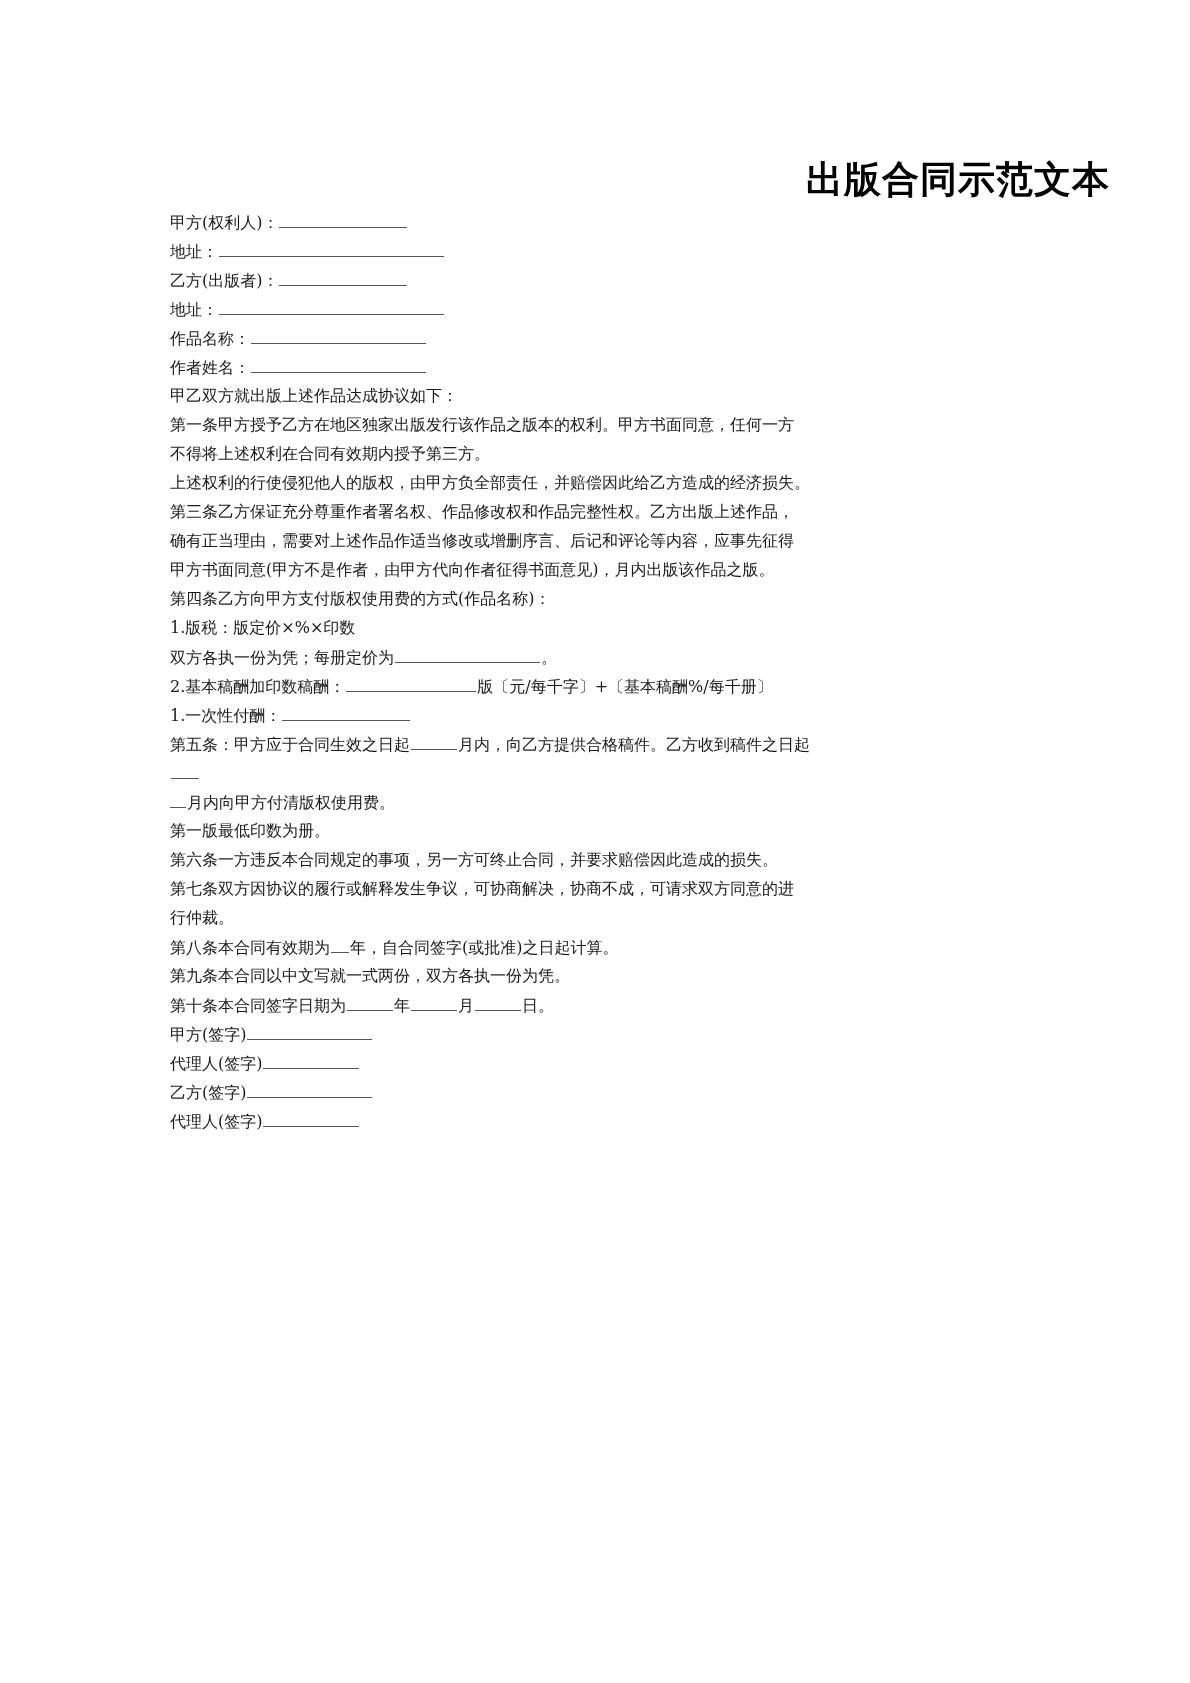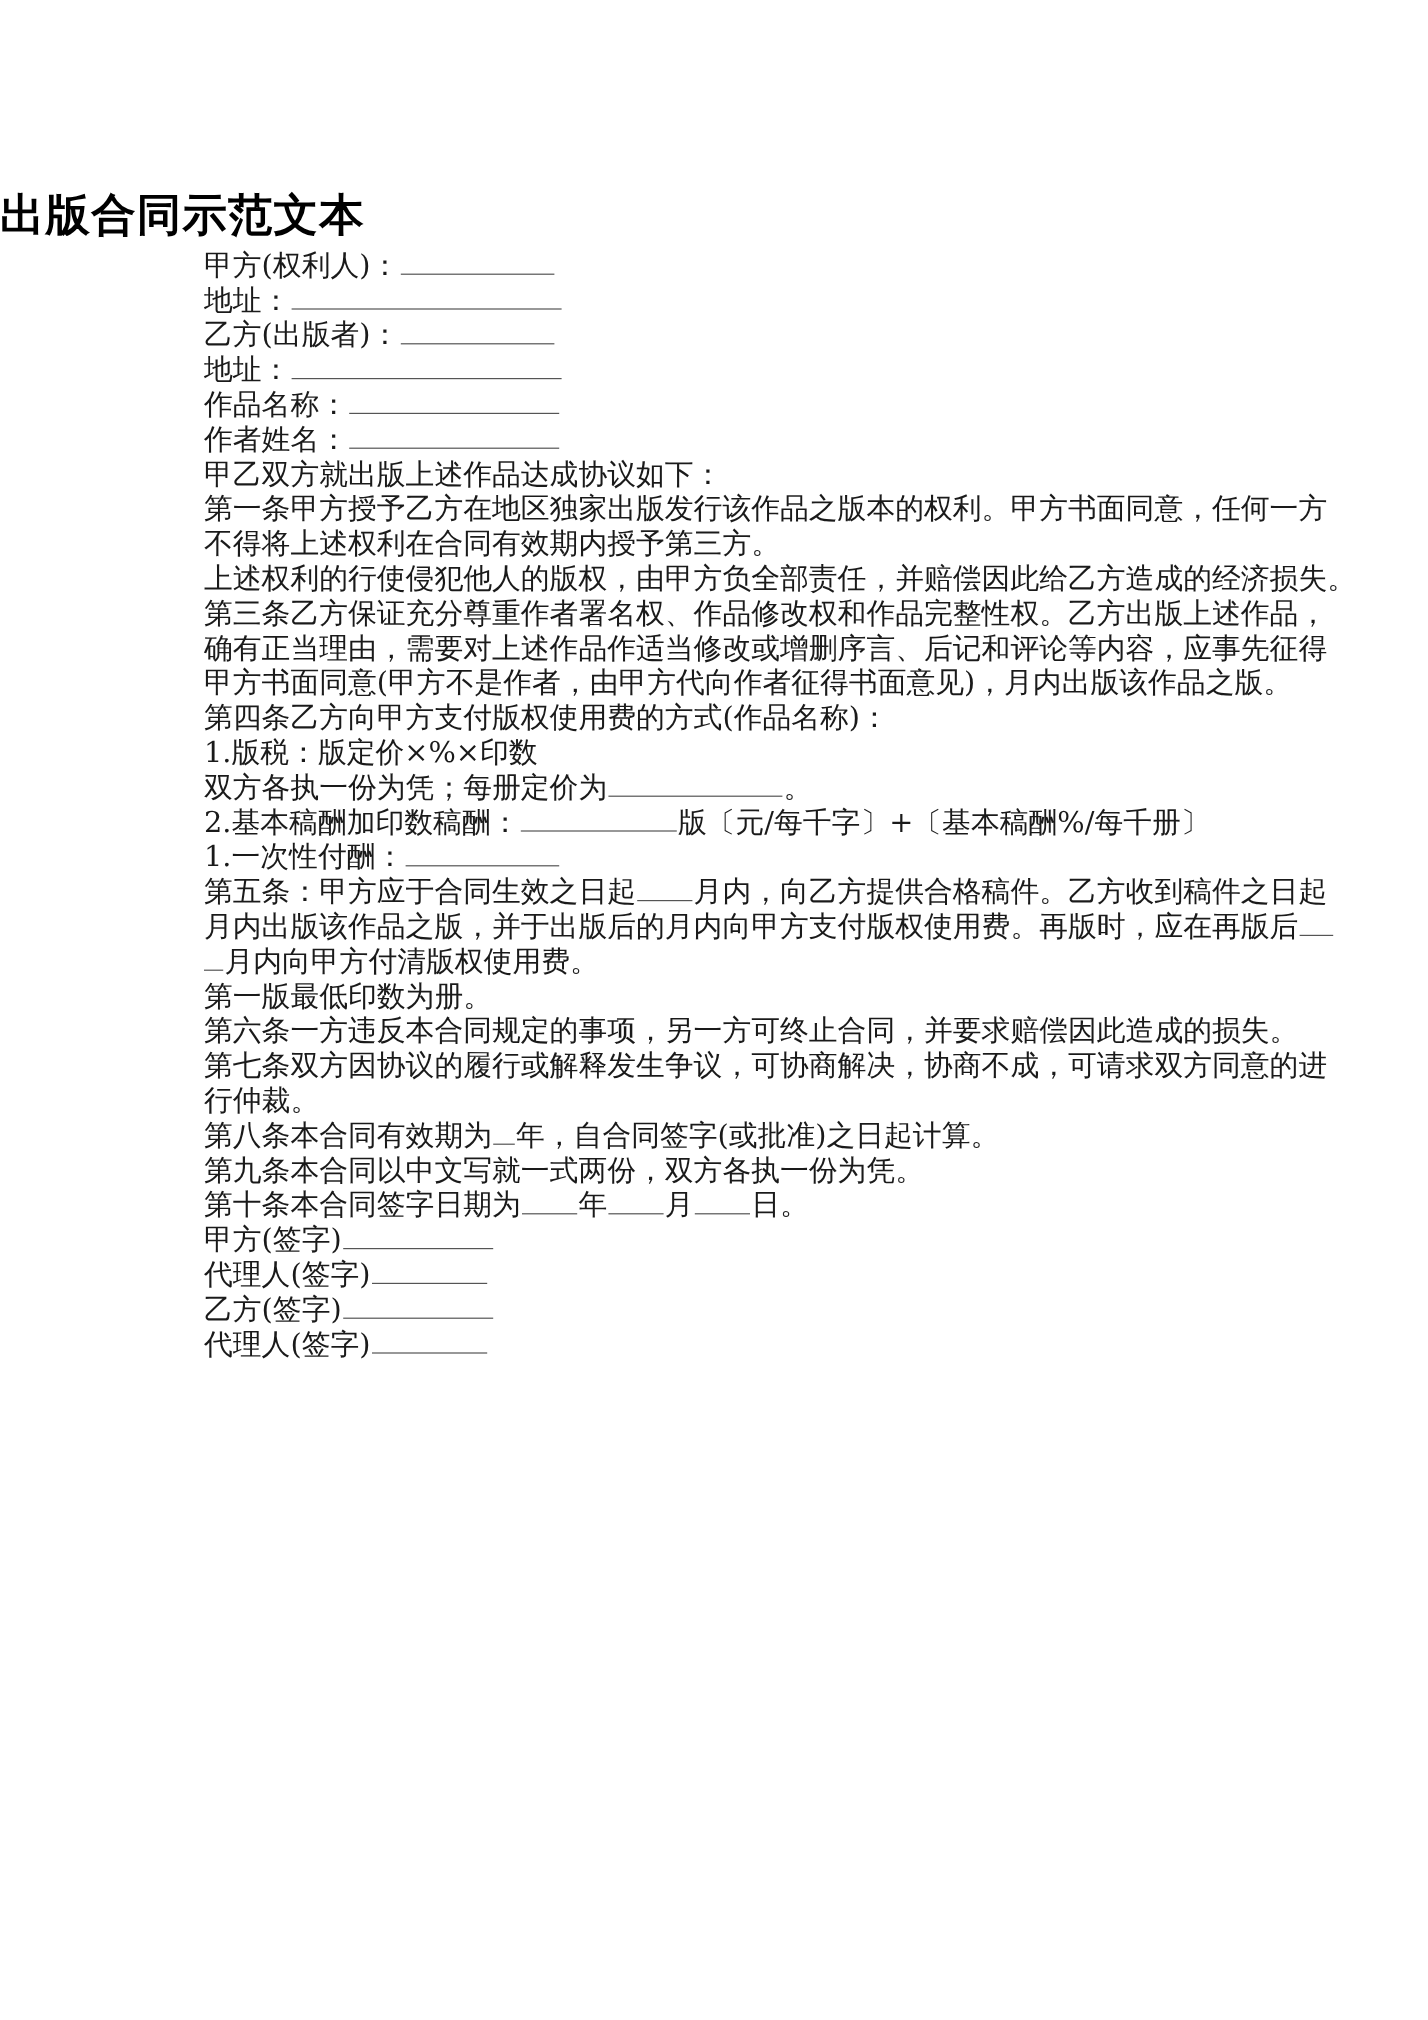--- a/index.html
+++ b/index.html
@@ -21,34 +21,34 @@
     top: 0;
     width: 1190px;
     height: 1683px;
     background: #ffffff;
   }
   .title {
     position: absolute;
     top: 158px;
     left: 0;
     width: 1110px;
-    text-align: left;
+    text-align: right;
     font-size: 37px;
     font-weight: bold;
     line-height: 44px;
     letter-spacing: 1px;
     color: #000;
     font-family: "DejaVu Sans", "Liberation Sans", sans-serif;
   }
   .body {
     position: absolute;
     top: 207px;
     left: 170px;
     width: 775px;
-    font-size: 24px;
+    font-size: 16px;
     line-height: 29px;
   }
   .line {
     display: block;
     white-space: pre;
     height: 29px;
     overflow: visible;
   }
   .blank {
     display: inline-block;
@@ -84,21 +84,21 @@
     <div class="line">确有正当理由，需要对上述作品作适当修改或增删序言、后记和评论等内容，应事先征得</div>
     <div class="line">甲方书面同意(甲方不是作者，由甲方代向作者征得书面意见)，月内出版该作品之版。</div>
 
     <div class="line">第四条乙方向甲方支付版权使用费的方式(作品名称)：</div>
     <div class="line">1.版税：版定价×%×印数</div>
     <div class="line"><span>双方各执一份为凭；每册定价为</span><span class="blank" style="width:145px"></span><span>。</span></div>
     <div class="line"><span>2.基本稿酬加印数稿酬：</span><span class="blank" style="width:130px"></span><span>版〔元/每千字〕+〔基本稿酬%/每千册〕</span></div>
     <div class="line"><span>1.一次性付酬：</span><span class="blank" style="width:128px"></span></div>
 
     <div class="line"><span>第五条：甲方应于合同生效之日起</span><span class="blank" style="width:46px"></span><span>月内，向乙方提供合格稿件。乙方收到稿件之日起</span></div>
-    <div class="line"><span>月内出版该作品之版，并于出版后的月内向甲方支付版权使用费。再版时，应在再版后</span><span class="blank" style="width:28px"></span></div>
+    <div class="line"><span class="blank" style="width:28px"></span></div>
     <div class="line"><span class="blank" style="width:16px;margin-left:0"></span><span>月内向甲方付清版权使用费。</span></div>
     <div class="line">第一版最低印数为册。</div>
 
     <div class="line">第六条一方违反本合同规定的事项，另一方可终止合同，并要求赔偿因此造成的损失。</div>
 
     <div class="line">第七条双方因协议的履行或解释发生争议，可协商解决，协商不成，可请求双方同意的进</div>
     <div class="line">行仲裁。</div>
 
     <div class="line"><span>第八条本合同有效期为</span><span class="blank" style="width:18px"></span><span>年，自合同签字(或批准)之日起计算。</span></div>
 

